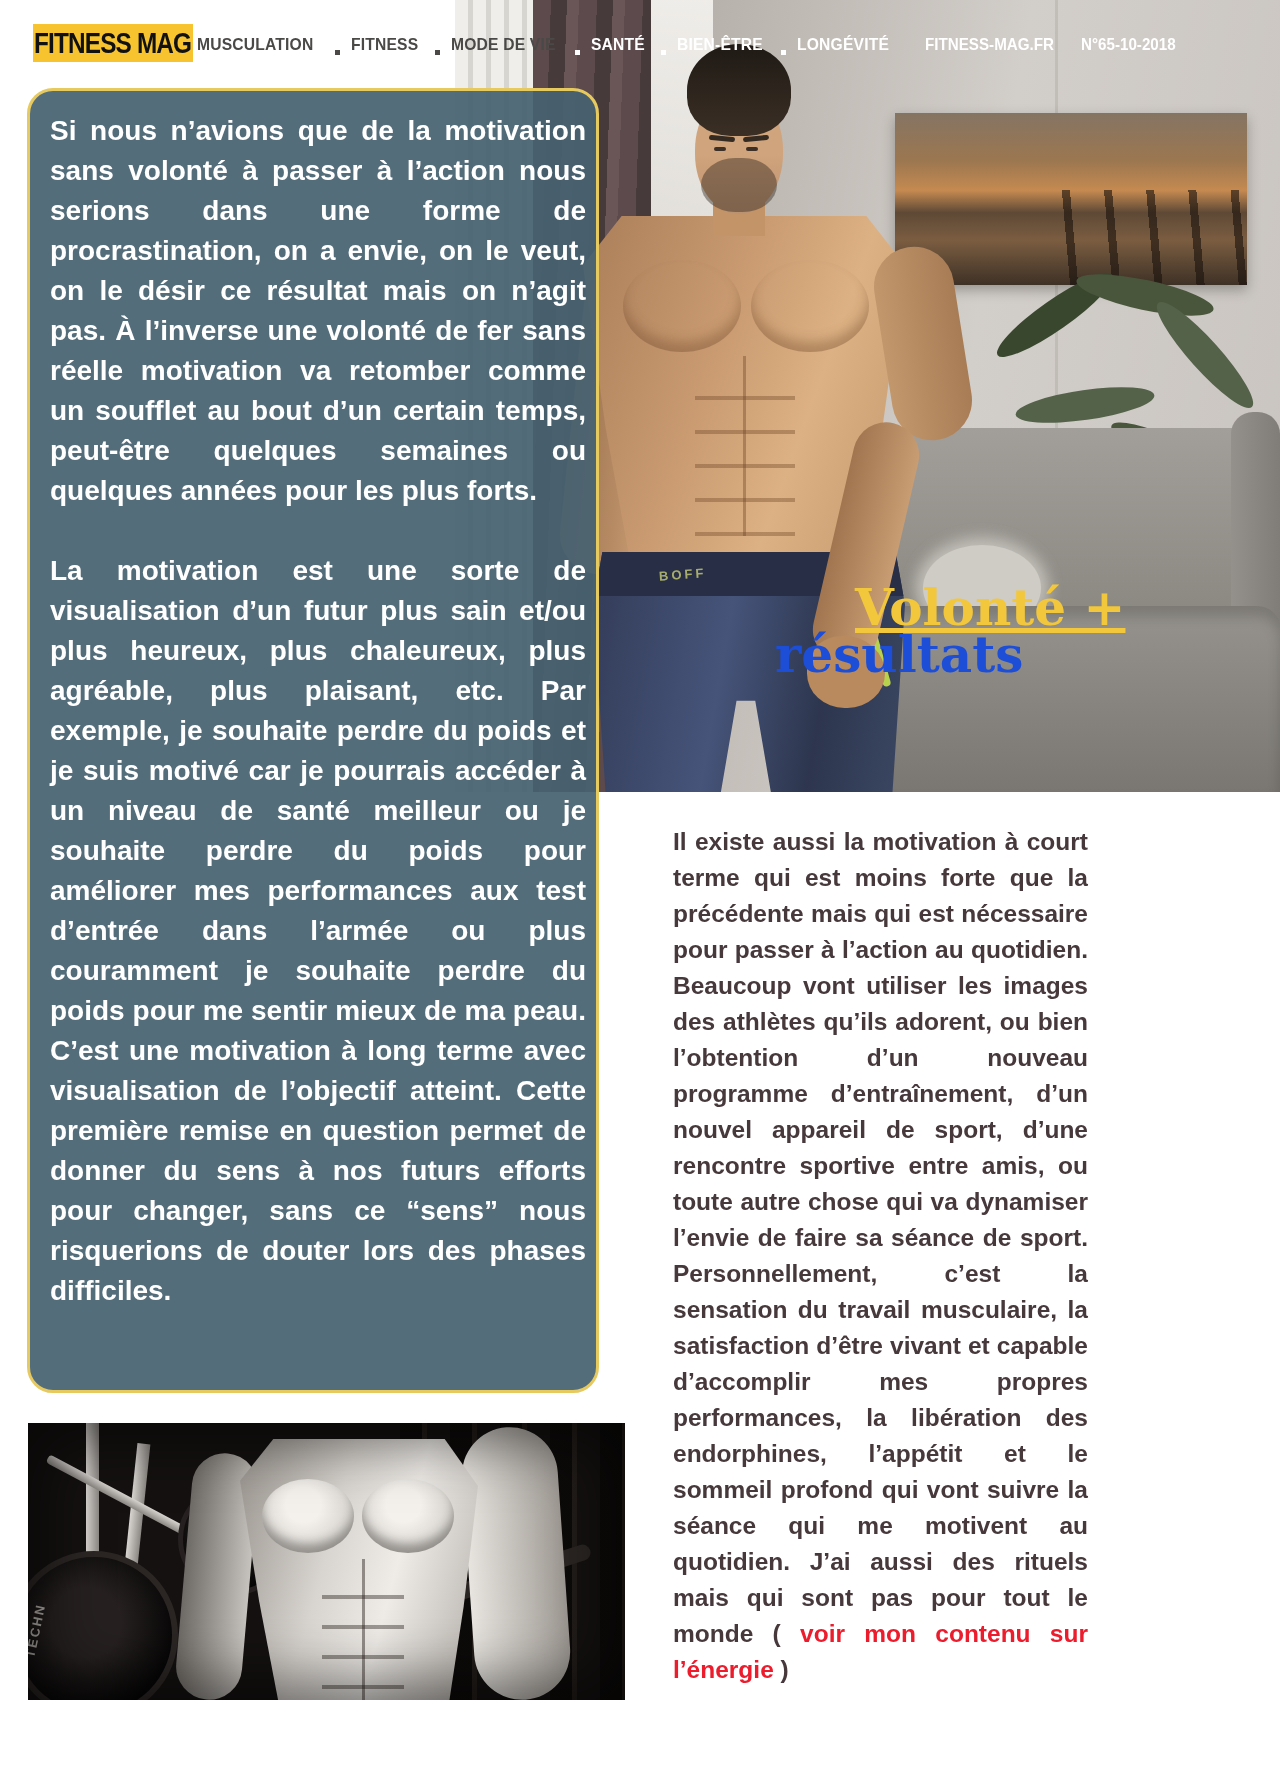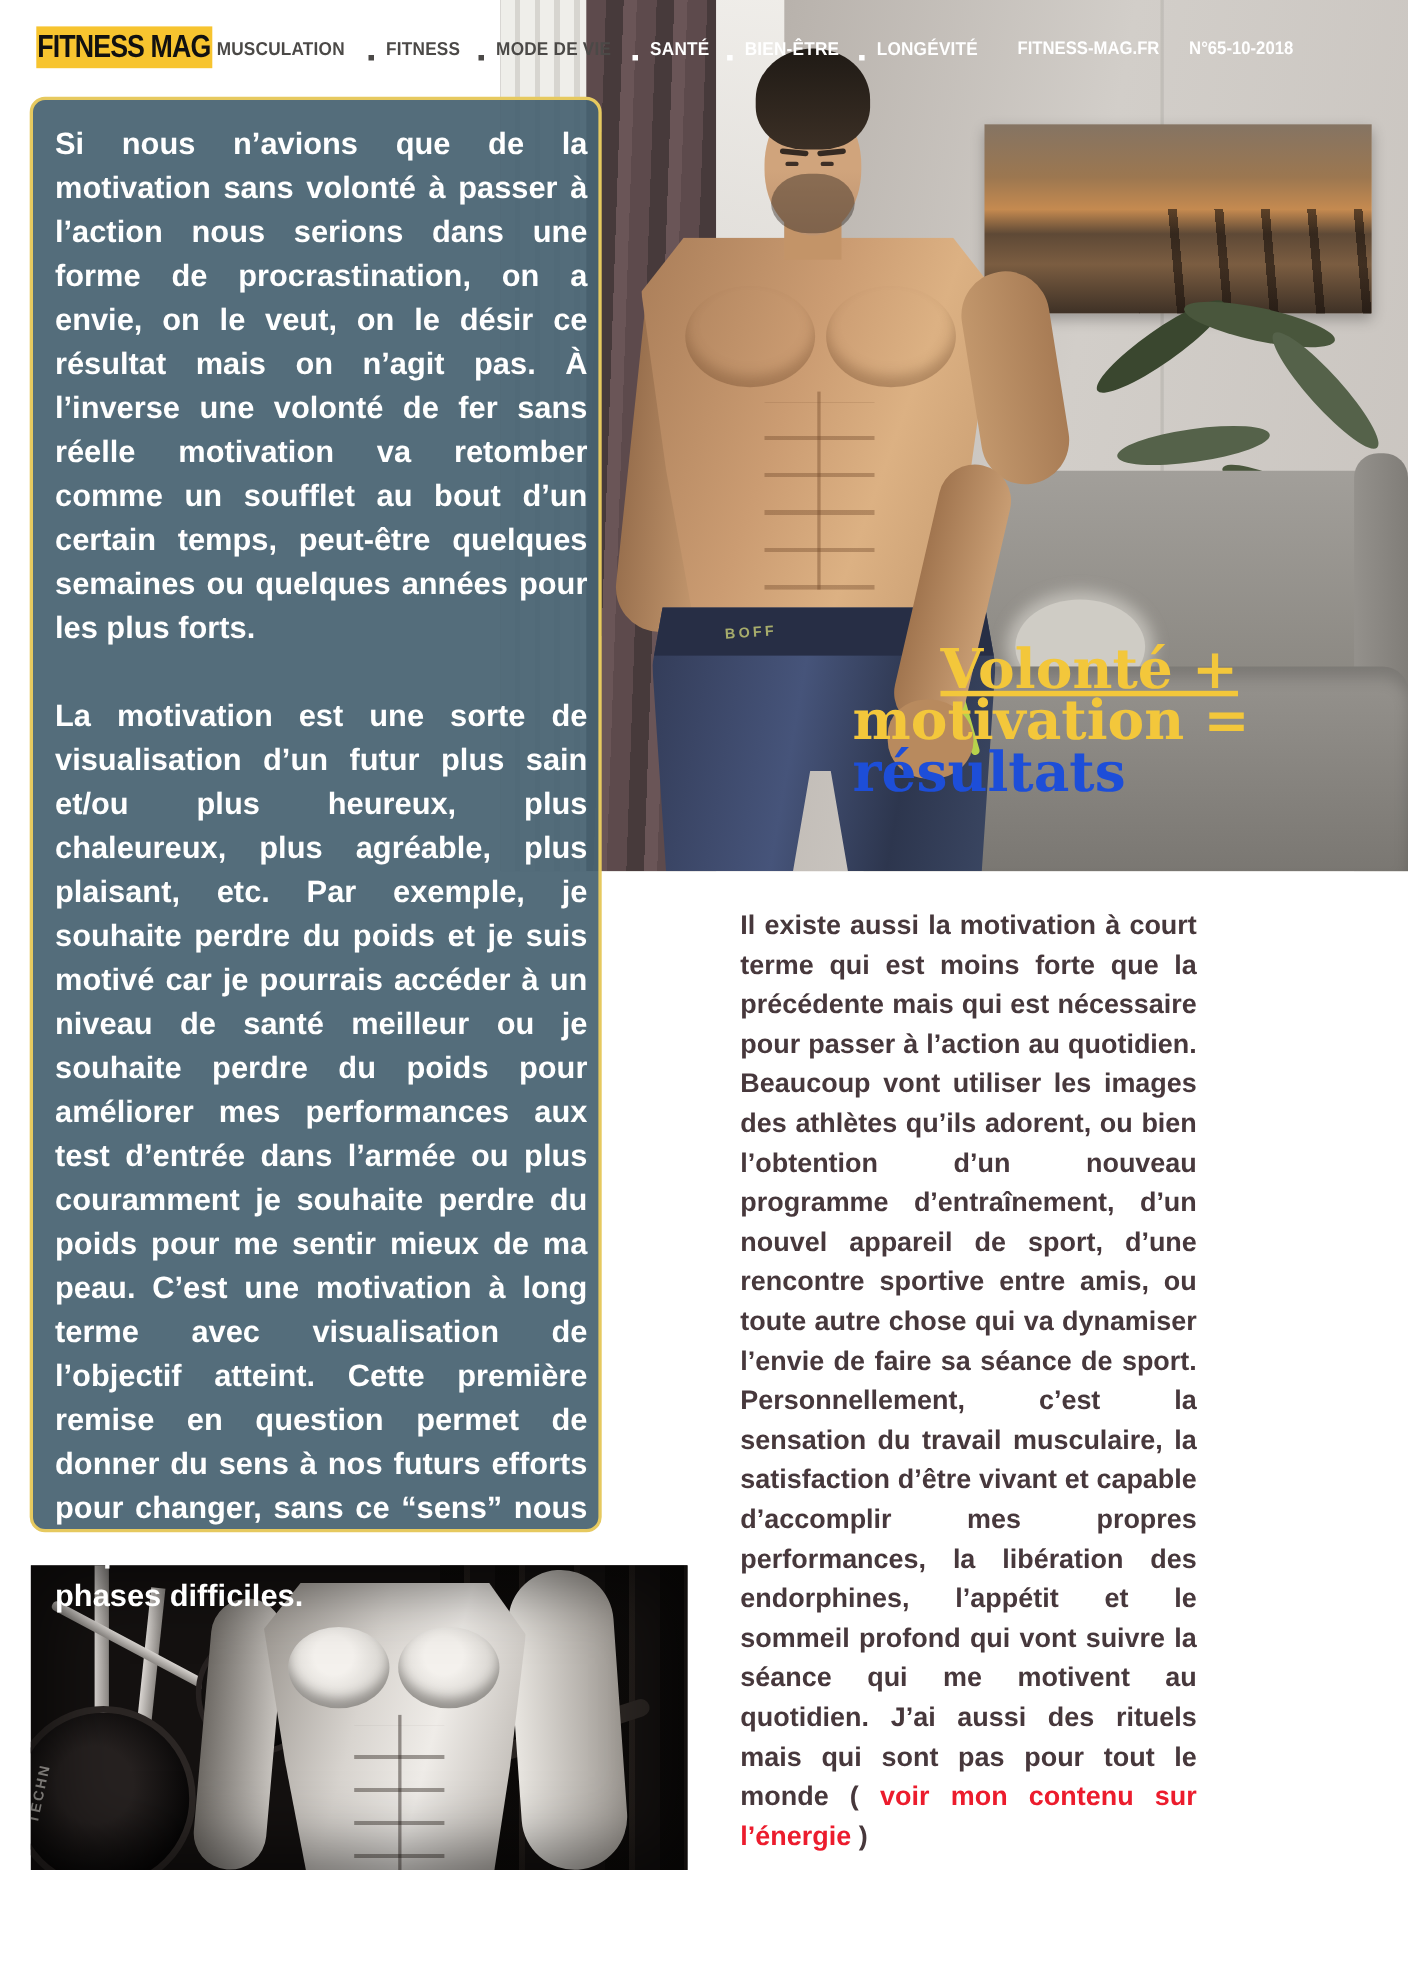--- a/index.html
+++ b/index.html
@@ -106,22 +106,22 @@
   .drawstring2{position:absolute;left:396px;top:596px;width:8px;height:70px;border-radius:4px;
         background:#a8c440;transform:rotate(22deg);}
   
   .hero-title{position:absolute;left:320px;top:584px;z-index:5;
         font-family:"DejaVu Serif",serif;font-weight:bold;font-size:50px;line-height:47px;
         white-space:nowrap;}
   .hero-title .ln{display:block;}
   .hero-title .indent{margin-left:80px;text-decoration:underline;}
 
   
-  .intro-panel{left:27px;top:88px;width:520px;height:1305px;z-index:10;
-        background:rgba(71,98,113,0.93);border:3px solid #e6c95f;border-radius:14px;
+  .intro-panel{left:27px;top:88px;width:572px;height:1305px;z-index:10;
+        background:rgba(71,98,113,0.93);border:3px solid #e6c95f;border-radius:26px;
         box-sizing:border-box;padding:20px 10px 0 20px;}
   .intro-panel p{margin:0 0 40px 0;color:#ffffff;font-weight:bold;font-size:28px;
         line-height:40px;text-align:justify;}
 
   
   .article{left:673px;top:824px;width:415px;color:#47383c;font-weight:bold;
         font-size:24.5px;line-height:36px;text-align:justify;z-index:5;}
   .article .link{color:#ec1c2d;}
 
   
@@ -233,21 +233,20 @@
       <span class="waistband-text">BOFF</span>
     </div>
   </div>
   <div class="drawstring1"></div>
   <div class="drawstring2"></div>
   <div class="forearm"></div>
   <div class="fist"></div>
 
   <div class="hero-title">
     <span class="ln indent" style="color:#f3c73b">Volonté +</span>
-    <span class="ln" style="color:#f3c73b">motivation =</span>
     <span class="ln" style="color:#1d4ed8">résultats</span>
   </div>
 </div>
 
 <div class="abs intro-panel">
   <p>Si nous n’avions que de la motivation sans volonté à passer à l’action nous serions dans une forme de procrastination, on a envie, on le veut, on le désir ce résultat mais on n’agit pas. À l’inverse une volonté de fer sans réelle motivation va retomber comme un soufflet au bout d’un certain temps, peut-être quelques semaines ou quelques années pour les plus forts.</p>
   <p>La motivation est une sorte de visualisation d’un futur plus sain et/ou plus heureux, plus chaleureux, plus agréable, plus plaisant, etc. Par exemple, je souhaite perdre du poids et je suis motivé car je pourrais accéder à un niveau de santé meilleur ou je souhaite perdre du poids pour améliorer mes performances aux test d’entrée dans l’armée ou plus couramment je souhaite perdre du poids pour me sentir mieux de ma peau. C’est une motivation à long terme avec visualisation de l’objectif atteint. Cette première remise en question permet de donner du sens à nos futurs efforts pour changer, sans ce “sens” nous risquerions de douter lors des phases difficiles.</p>
 </div>
 
 <div class="abs article"><span>Il existe aussi la motivation à court terme qui est moins forte que la précédente mais qui est nécessaire pour passer à l’action au quotidien. Beaucoup vont utiliser les images des athlètes qu’ils adorent, ou bien l’obtention d’un nouveau programme d’entraînement, d’un nouvel appareil de sport, d’une rencontre sportive entre amis, ou toute autre chose qui va dynamiser l’envie de faire sa séance de sport. Personnellement, c’est la sensation du travail musculaire, la satisfaction d’être vivant et capable d’accomplir mes propres performances, la libération des endorphines, l’appétit et le sommeil profond qui vont suivre la séance qui me motivent au quotidien. J’ai aussi des rituels mais qui sont pas pour tout le monde ( </span><span class="link">voir mon contenu sur l’énergie</span><span> )</span>

